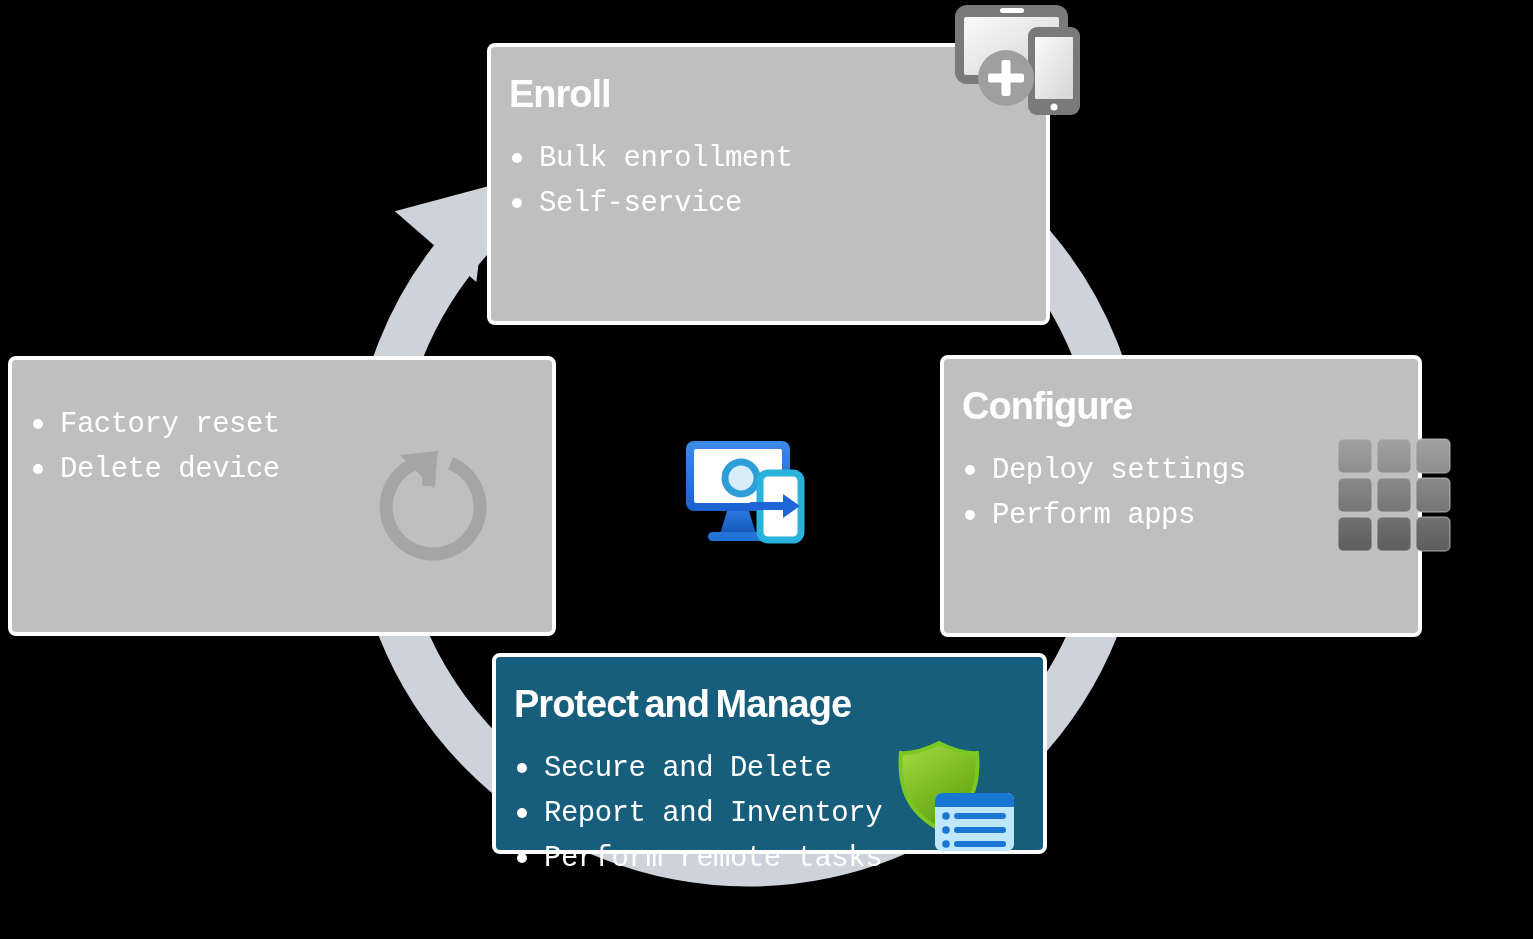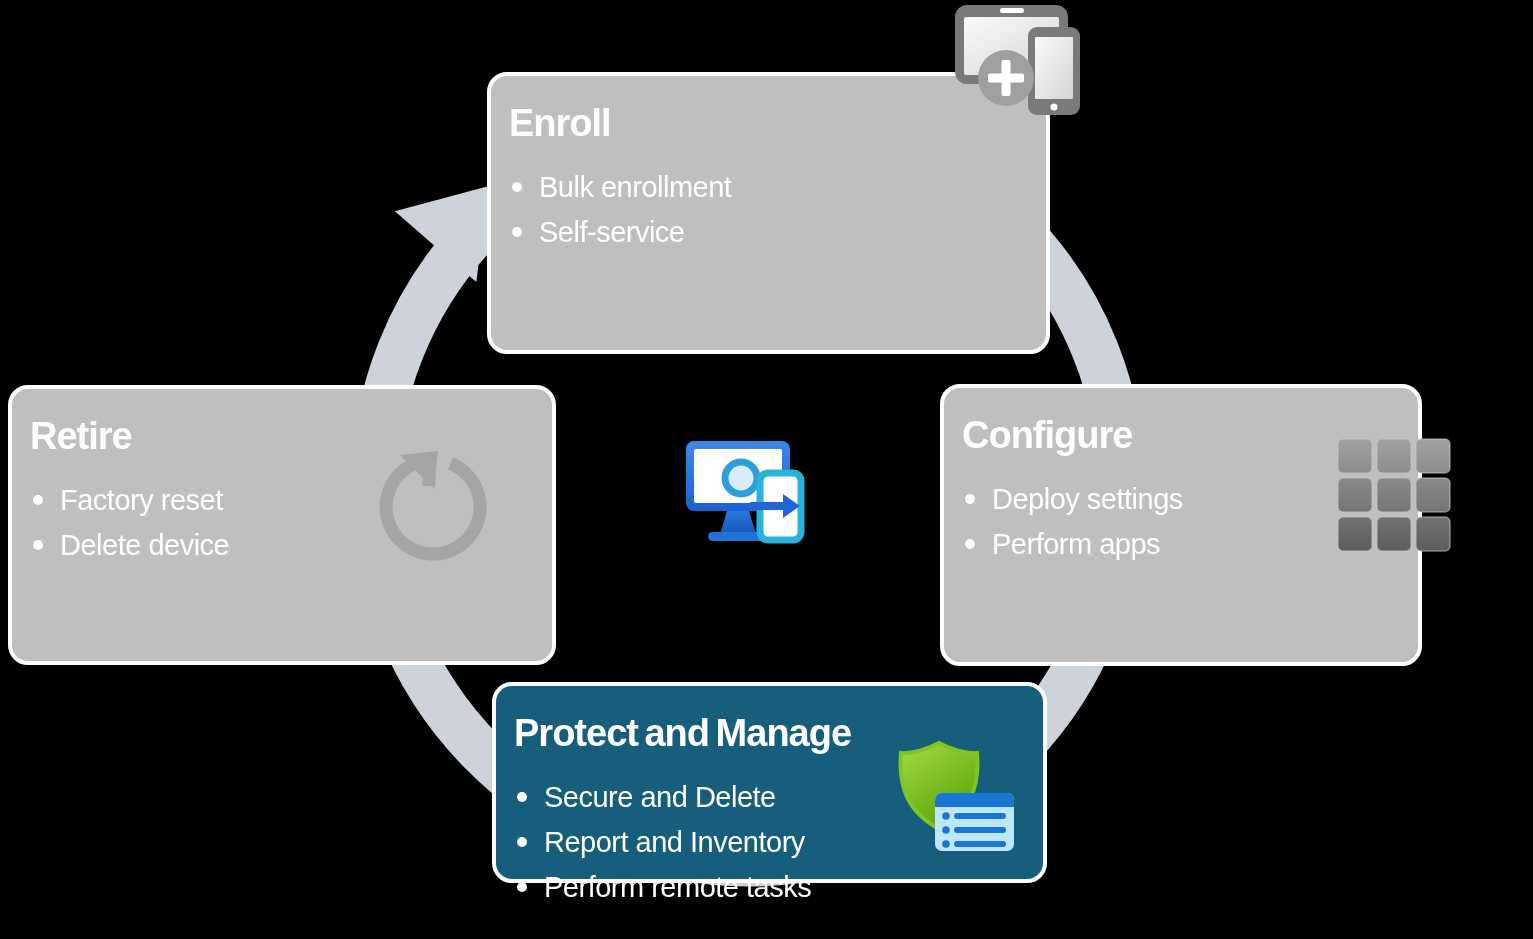--- a/index.html
+++ b/index.html
@@ -3,30 +3,30 @@
 <meta charset="utf-8">
 <style>
   html,body{margin:0;padding:0;background:#000;}
   .stage{
     position:relative;width:1533px;height:939px;background:#000;
     overflow:hidden;font-family:"Liberation Sans", sans-serif;
   }
   .stage svg.layer{position:absolute;left:0;top:0;}
   .card{
     position:absolute;box-sizing:border-box;
-    border:4px solid #fff;border-radius:20px;
-    color:#fff;padding:24px 26px 0 18px;z-index:2;margin-top:29px;
+    border:4px solid #fff;border-radius:8px;
+    color:#fff;padding:24px 26px 0 18px;z-index:2;
   }
   .card.gray{background:#bfbfbf;}
   .card.teal{background:#175e7c;}
   .card h2{
     margin:0;font-size:38px;line-height:47px;font-weight:700;
     letter-spacing:-1px;word-spacing:-3px;color:#fff;
   }
-  .card ul{list-style:none;margin:18px 0 0 0;padding:0;}
+  .card ul{list-style:none;margin:18px 0 0 0;padding:0;font-family:Liberation Mono, monospace;}
   .card li{
     position:relative;padding-left:30px;font-size:29px;line-height:45px;
     letter-spacing:-0.5px;color:#fff;
   }
   .card li::before{
     content:"";position:absolute;left:3px;top:17px;width:10px;height:10px;
     border-radius:50%;background:#fff;
   }
   .icon-abs{position:absolute;z-index:3;}
 </style>
@@ -62,21 +62,20 @@
   <section class="card teal" style="left:492px;top:653px;width:555px;height:201px;">
     <h2>Protect and Manage</h2>
     <ul>
       <li><span>Secure and Delete</span></li>
       <li><span>Report and Inventory</span></li>
       <li><span>Perform remote tasks</span></li>
     </ul>
   </section>
 
   <section class="card gray" style="left:8px;top:356px;width:548px;height:280px;">
-    <h2>Retire</h2>
     <ul>
       <li><span>Factory reset</span></li>
       <li><span>Delete device</span></li>
     </ul>
   </section>
 
   <svg class="icon-abs" style="left:945px;top:0px;" width="145" height="125" aria-hidden="true">
     <defs>
       <linearGradient id="devScreen" x1="0" y1="0" x2="1" y2="1">
         <stop offset="0" stop-color="#fafafa"></stop>

